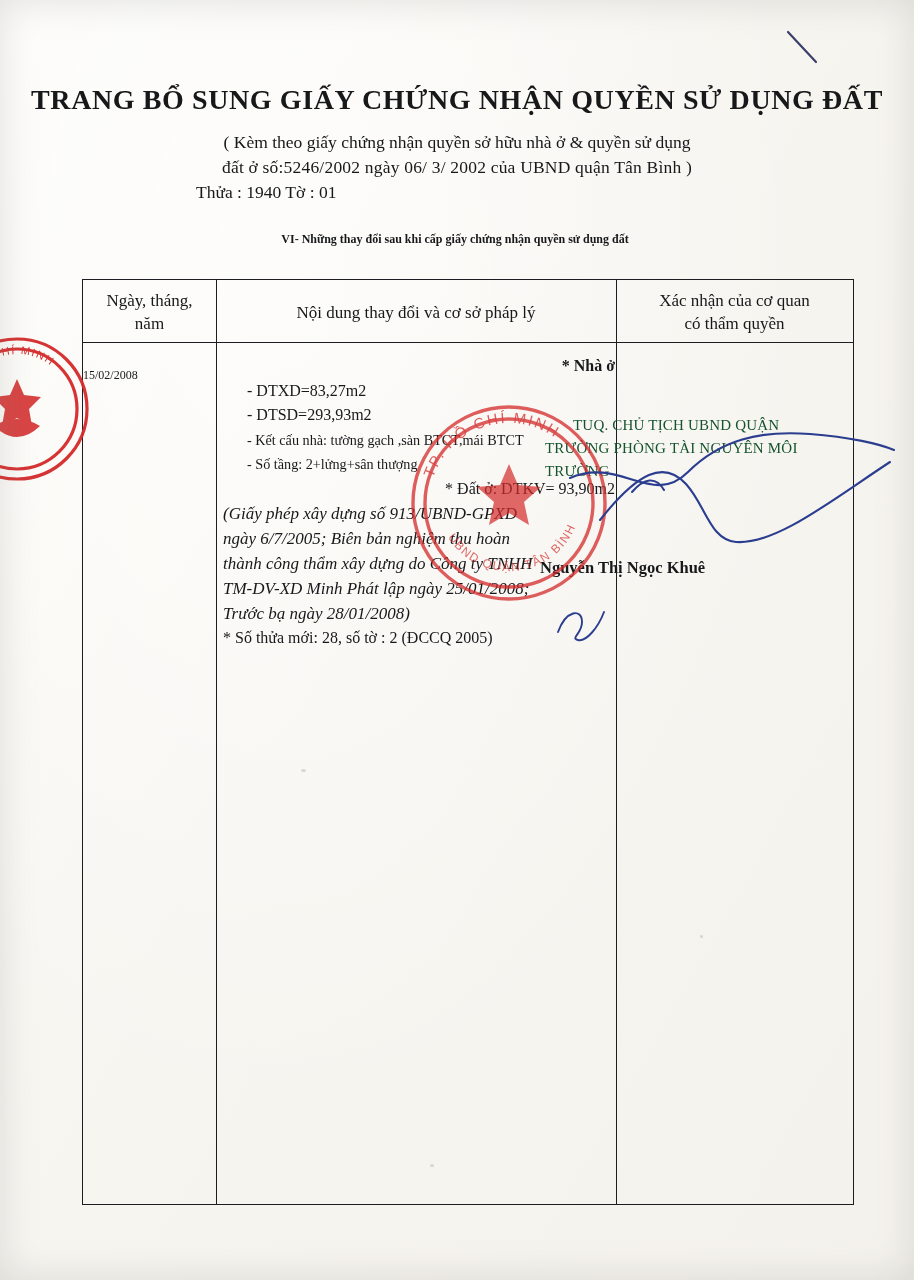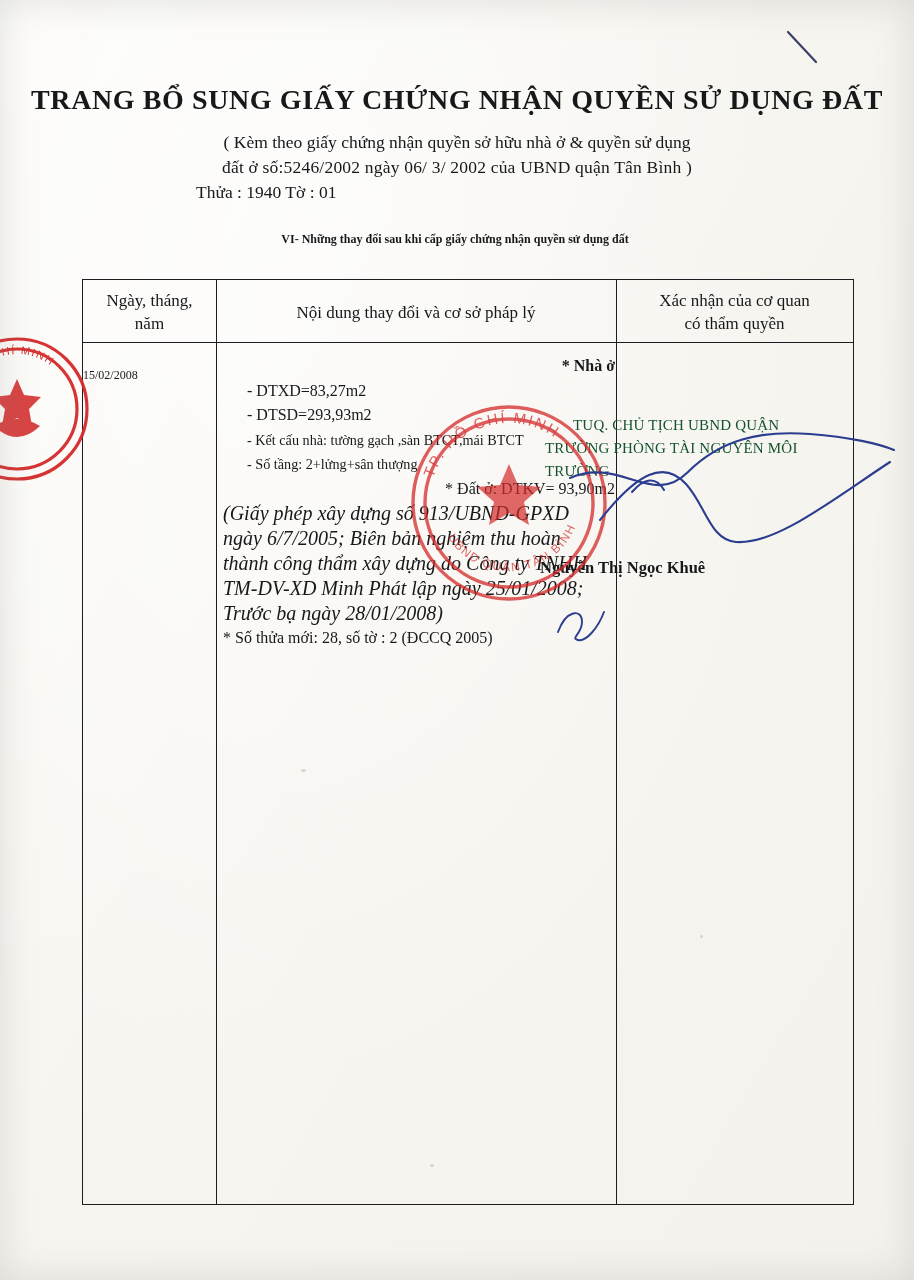--- a/index.html
+++ b/index.html
@@ -125,21 +125,21 @@
     top: 74px;
     font-size: 16px;
     line-height: 24.5px;
   }
   .ctr { text-align: right; }
   .b { font-weight: bold; }
   .small { font-size: 14.2px; }
   .indent { padding-left: 24px; }
   .ital-block {
     font-style: italic;
-    font-size: 20px;
+    font-size: 17px;
     line-height: 25px;
   }
 
   
   .auth-block {
     position: absolute;
     left: 545px;
     width: 300px;
     top: 378px;
     font-size: 15px;

